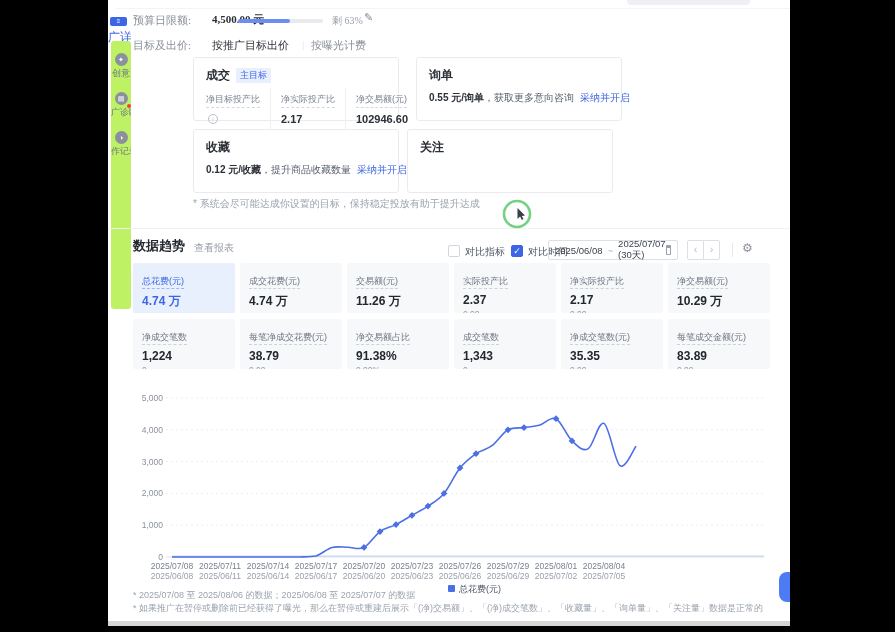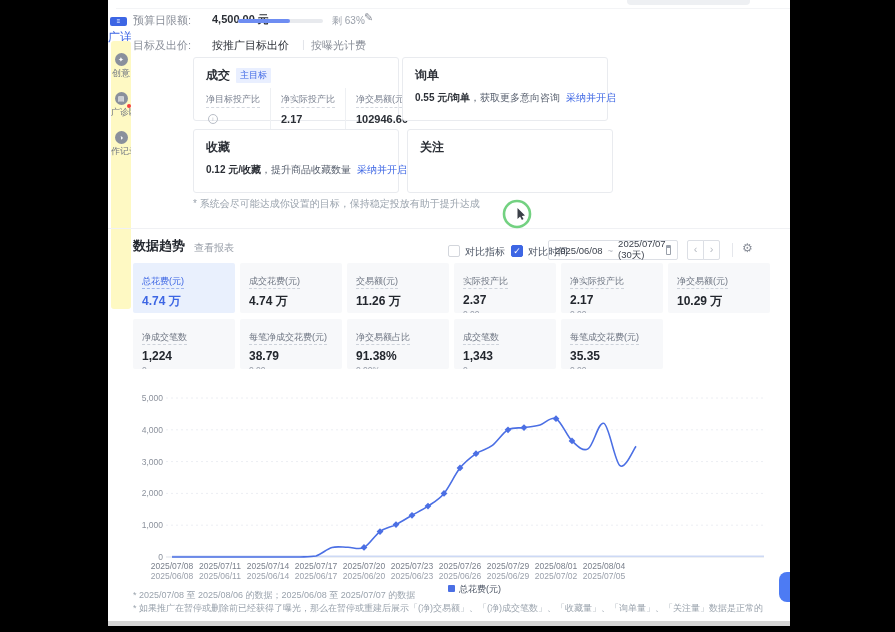--- a/index.html
+++ b/index.html
@@ -1,26 +1,26 @@
 <!DOCTYPE html>
 <html><head>
 <meta charset="utf-8">
 <style>
   html,body{margin:0;padding:0;width:895px;height:632px;background:#000;overflow:hidden;
     font-family:"Liberation Sans","DejaVu Sans",sans-serif;}
   .panel{position:absolute;left:108px;top:0;width:682px;height:621px;background:#fff;overflow:hidden;}
   .bottom-strip{position:absolute;left:108px;top:621px;width:682px;height:5px;background:#d6d6d6;}
-  .abs{position:absolute;}
+  .abs{position:absolute;font-family:Liberation Serif, serif;}
   
   .top-pill{position:absolute;left:519px;top:0;width:123px;height:5px;background:#eef0f3;border-radius:0 0 4px 4px;}
   .top-hairline{position:absolute;left:8px;top:8px;width:674px;height:1px;background:#f3f4f6;}
   
   .sb-badge{position:absolute;left:2px;top:17px;width:17px;height:9px;background:#3d66e4;border-radius:2px;color:#fff;font-size:6px;line-height:9px;text-align:center;}
   .sb-active-label{position:absolute;left:0;top:29px;width:23px;font-size:12px;color:#3d66e4;white-space:nowrap;overflow:hidden;}
-  .sb-panel{position:absolute;left:3px;top:41px;width:20px;height:268px;background:#fef9c3;border-radius:3px;}
+  .sb-panel{position:absolute;left:3px;top:41px;width:20px;height:268px;background:#bef264;border-radius:3px;}
   .sb-item{position:relative;width:20px;text-align:center;padding-top:7px;}
   .sb-icon{display:inline-block;width:13px;height:13px;border-radius:50%;background:#8a909c;color:#fff;font-size:7px;line-height:13px;}
   .sb-label{font-size:9px;color:#6f7682;white-space:nowrap;overflow:hidden;margin-top:1px;}
   .sb-dot{position:absolute;right:0px;top:24px;width:4px;height:4px;border-radius:50%;background:#f53f3f;}
   
   .lbl{color:#8a8f99;font-size:11px;}
   .val-strong{color:#2b2f36;font-size:11px;font-weight:bold;}
   
   .slider{position:absolute;left:130px;top:19px;width:85px;height:4px;background:#e8eaee;border-radius:2px;}
   .slider-fill{height:4px;background:#6e8df2;border-radius:2px;}
@@ -115,21 +115,21 @@
           <div class="gc-col">
             <div><span class="m-label">净实际投产比</span></div>
             <div class="m-value"><span>2.17</span></div>
           </div>
           <div class="gc-col">
             <div><span class="m-label">净交易额(元)</span></div>
             <div class="m-value"><span>102946.60</span></div>
           </div>
         </div>
       </div>
-      <div class="goal-card" style="left: 294px; top: 57px;">
+      <div class="goal-card" style="left: 308px; top: 57px;">
         <div class="gc-title"><span>询单</span></div>
         <div class="gc-desc"><b>0.55 元/询单</b><span>，获取更多意向咨询</span><span class="gc-link">采纳并开启</span></div>
       </div>
       <div class="goal-card" style="left: 85px; top: 129px;">
         <div class="gc-title"><span>收藏</span></div>
         <div class="gc-desc"><b>0.12 元/收藏</b><span>，提升商品收藏数量</span><span class="gc-link">采纳并开启</span></div>
       </div>
       <div class="goal-card" style="left: 299px; top: 129px;">
         <div class="gc-title"><span>关注</span></div>
       </div>
@@ -206,22 +206,27 @@
         <div><span class="mc-label">净交易额占比</span></div>
         <div class="mc-value">91.38%</div>
         <div class="mc-sub">0.00%</div>
       </div>
       <div class="mc">
         <div><span class="mc-label">成交笔数</span></div>
         <div class="mc-value">1,343</div>
         <div class="mc-sub">0</div>
       </div>
       <div class="mc">
-        <div><span class="mc-label">每笔成交花费(元)</span></div>
+        <div><span class="mc-label">净成交笔数(元)</span></div>
         <div class="mc-value">35.35</div>
+        <div class="mc-sub">0.00</div>
+      </div>
+      <div class="mc">
+        <div><span class="mc-label">每笔成交金额(元)</span></div>
+        <div class="mc-value">83.89</div>
         <div class="mc-sub">0.00</div>
       </div>
     </div>
 
   <svg id="trend-chart" width="637" height="200">
       <line x1="33" y1="172" x2="631" y2="172" stroke="#dde1e8" stroke-width="1"></line>
       <text x="30" y="175" text-anchor="end" font-size="8.5" fill="#8b919c">0</text>
       <line x1="33" y1="140.2" x2="631" y2="140.2" stroke="#eceef3" stroke-width="1" stroke-dasharray="2,3"></line>
       <text x="30" y="143.2" text-anchor="end" font-size="8.5" fill="#8b919c">1,000</text>
       <line x1="33" y1="108.4" x2="631" y2="108.4" stroke="#eceef3" stroke-width="1" stroke-dasharray="2,3"></line>

